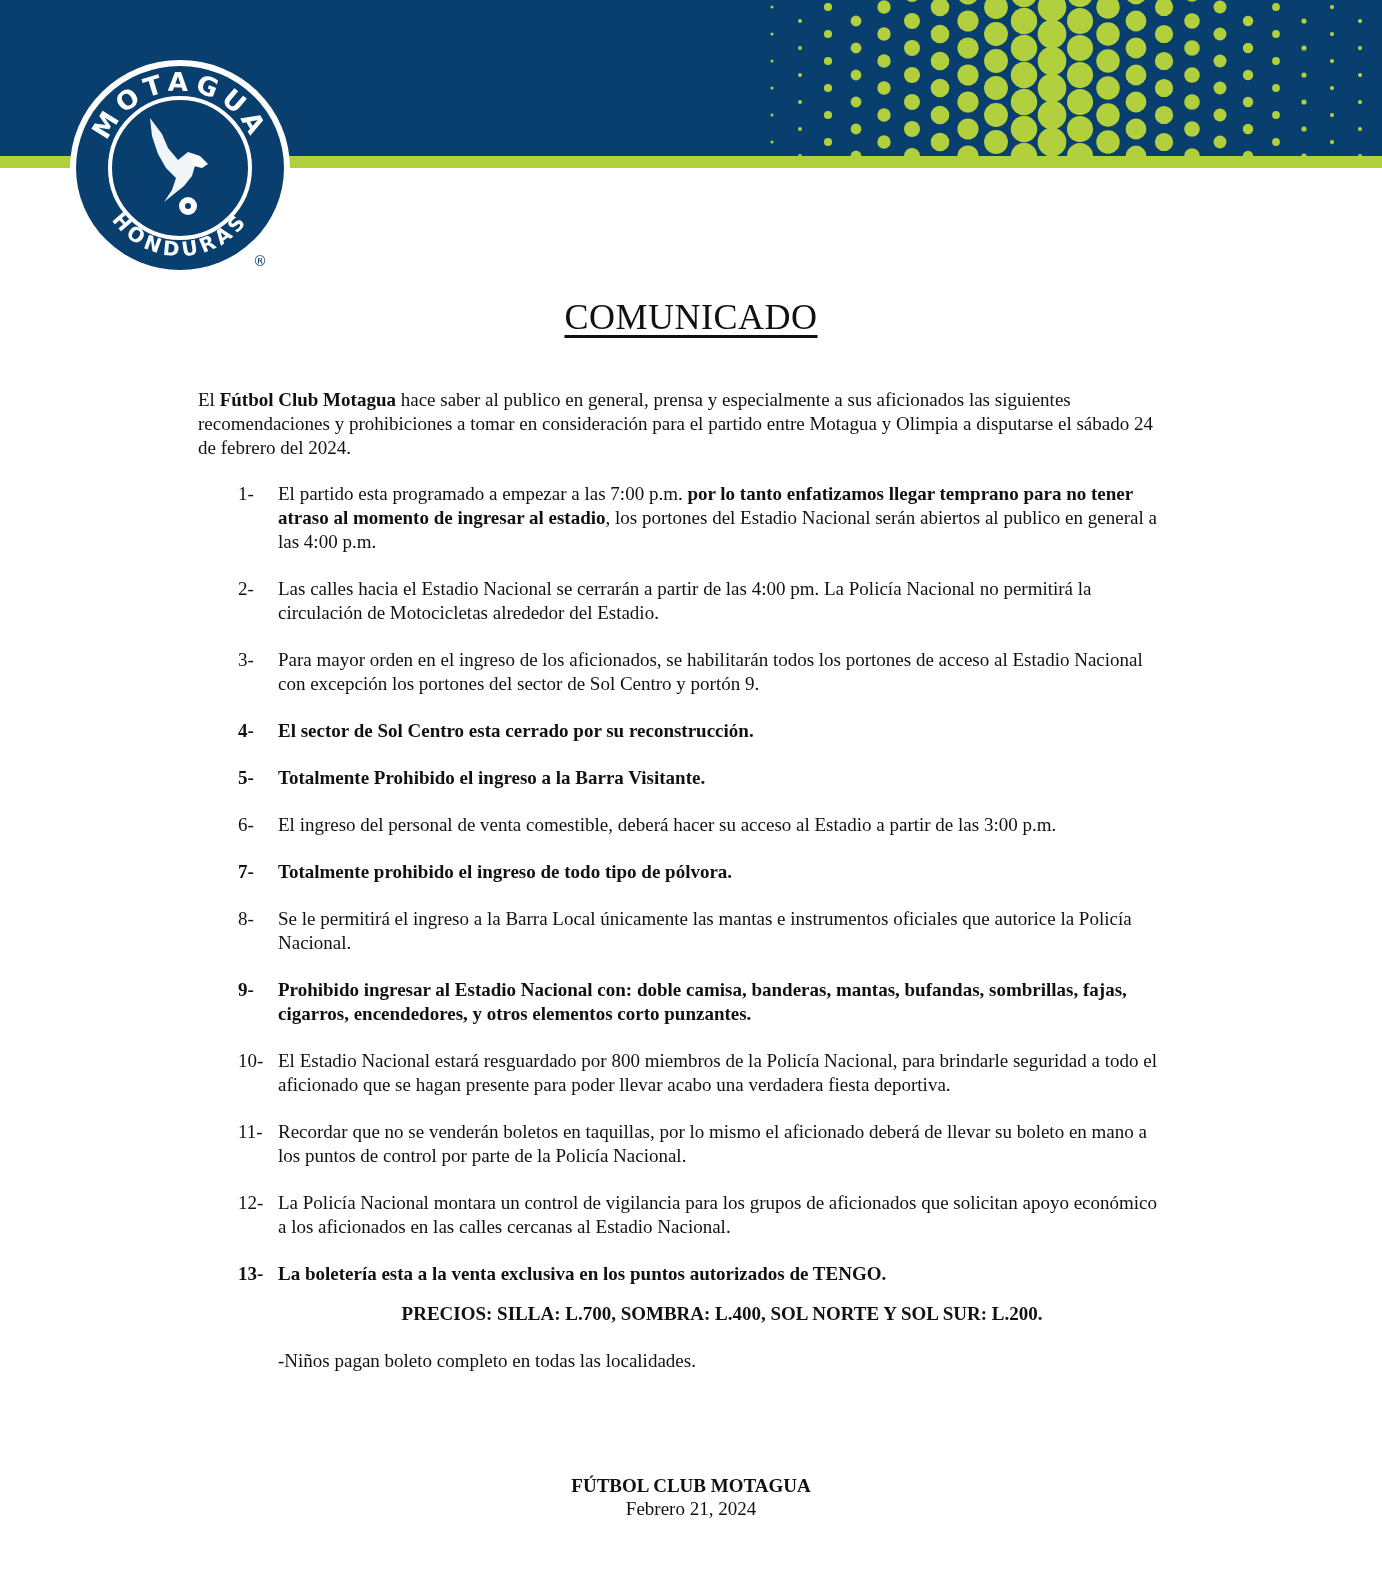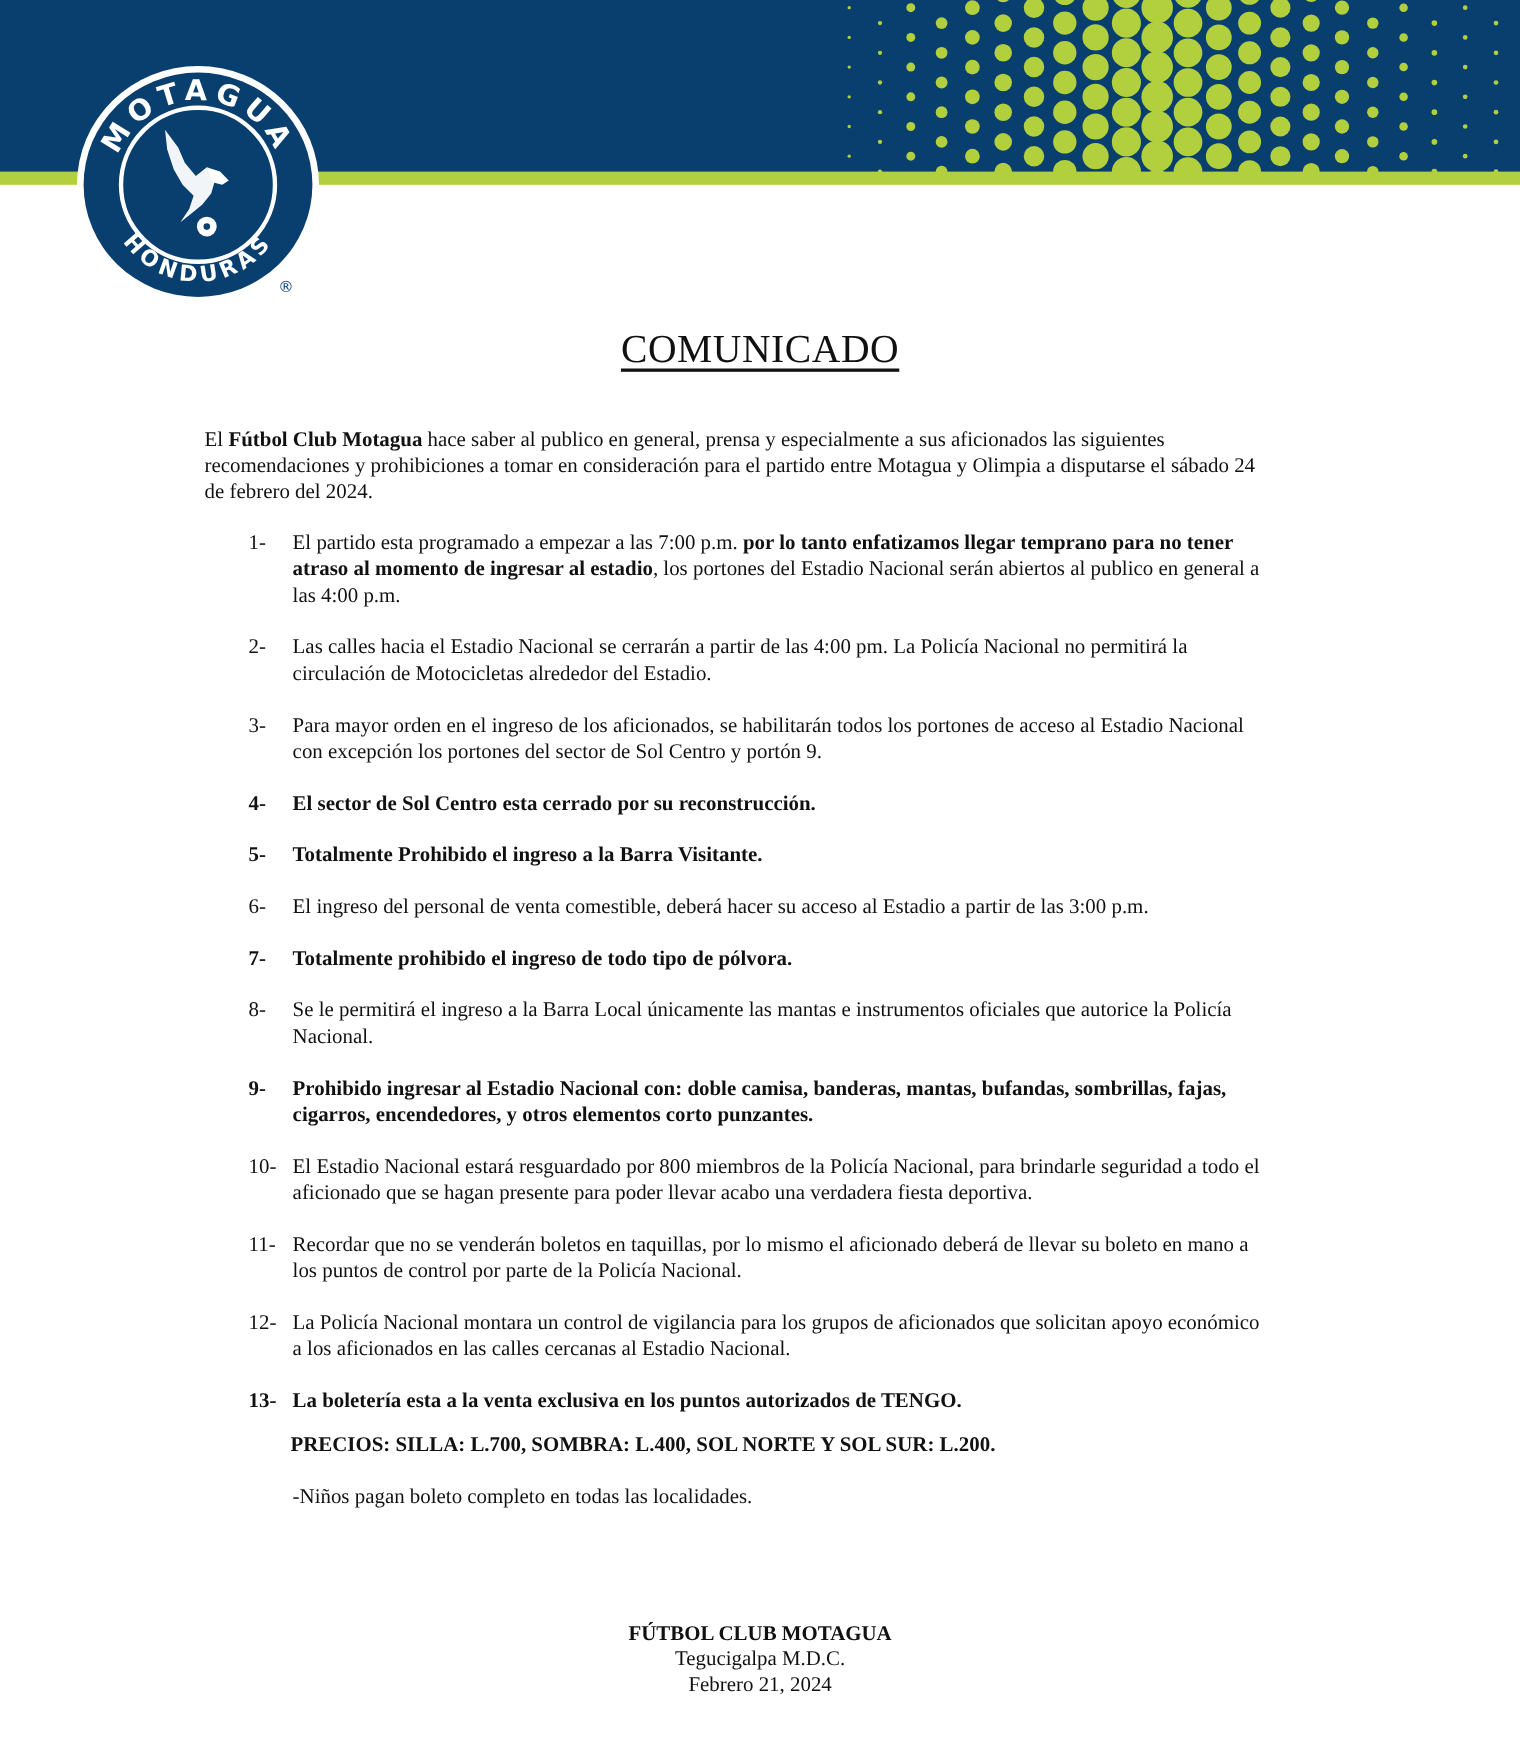--- a/index.html
+++ b/index.html
@@ -12,28 +12,28 @@
   .header-stripe { position: absolute; left: 0; top: 156px; width: 1382px; height: 12px; background: #b2cf3e; }
   .dots { position: absolute; left: 760px; top: -20px; width: 622px; height: 178px; }
   .logo { position: absolute; left: 68px; top: 56px; width: 224px; height: 224px; }
   .reg { position: absolute; left: 253px; top: 253px; font-size: 14px; color: #083f6e; font-family: "DejaVu Sans", sans-serif; }
 
   .title {
     position: absolute; left: 0; width: 1382px; top: 296px; text-align: center;
     font-size: 36px; font-weight: normal; text-decoration: underline; text-underline-offset: 6px;
     text-decoration-thickness: 3px; letter-spacing: 0.5px;
   }
-  .content { position: absolute; left: 186px; top: 388px; width: 970px; font-size: 19px; line-height: 24px; }
+  .content { position: absolute; left: 198px; top: 388px; width: 970px; font-size: 19px; line-height: 24px; }
   .intro { margin: 0 0 22px 0; }
   ol.items { list-style: none; margin: 0; padding: 0; }
   ol.items li { display: flex; margin-bottom: 23px; }
   .num { width: 80px; flex: 0 0 80px; padding-left: 40px; box-sizing: border-box; }
   .txt { flex: 1; }
   .b { font-weight: bold; }
-  .sub { padding-left: 78px; font-weight: bold; }
+  .sub { padding-left: 78px; font-weight: bold; text-align: center; }
   .note { padding-left: 80px; font-weight: normal; margin-top: 23px; }
 
   .footer { position: absolute; left: 0; width: 1382px; top: 1474px; text-align: center; font-size: 19px; line-height: 23px; }
   .footer .org { font-weight: bold; }
 </style>
 </head>
 <body>
 
 <div class="header">
   <svg class="dots" viewBox="0 0 622 178" xmlns="http://www.w3.org/2000/svg">
@@ -299,15 +299,14 @@
       <span class="num">13-</span>
       <span class="txt">La boletería esta a la venta exclusiva en los puntos autorizados de TENGO.</span>
     </li>
   </ol>
   <div class="sub">PRECIOS: SILLA: L.700, SOMBRA: L.400, SOL NORTE Y SOL SUR: L.200.</div>
   <div class="note">-Niños pagan boleto completo en todas las localidades.</div>
 </div>
 
 <div class="footer">
   <div class="org">FÚTBOL CLUB MOTAGUA</div>
-  <div>Tegucigalpa M.D.C.</div>
   <div>Febrero 21, 2024</div>
 </div>
 
 </body></html>

